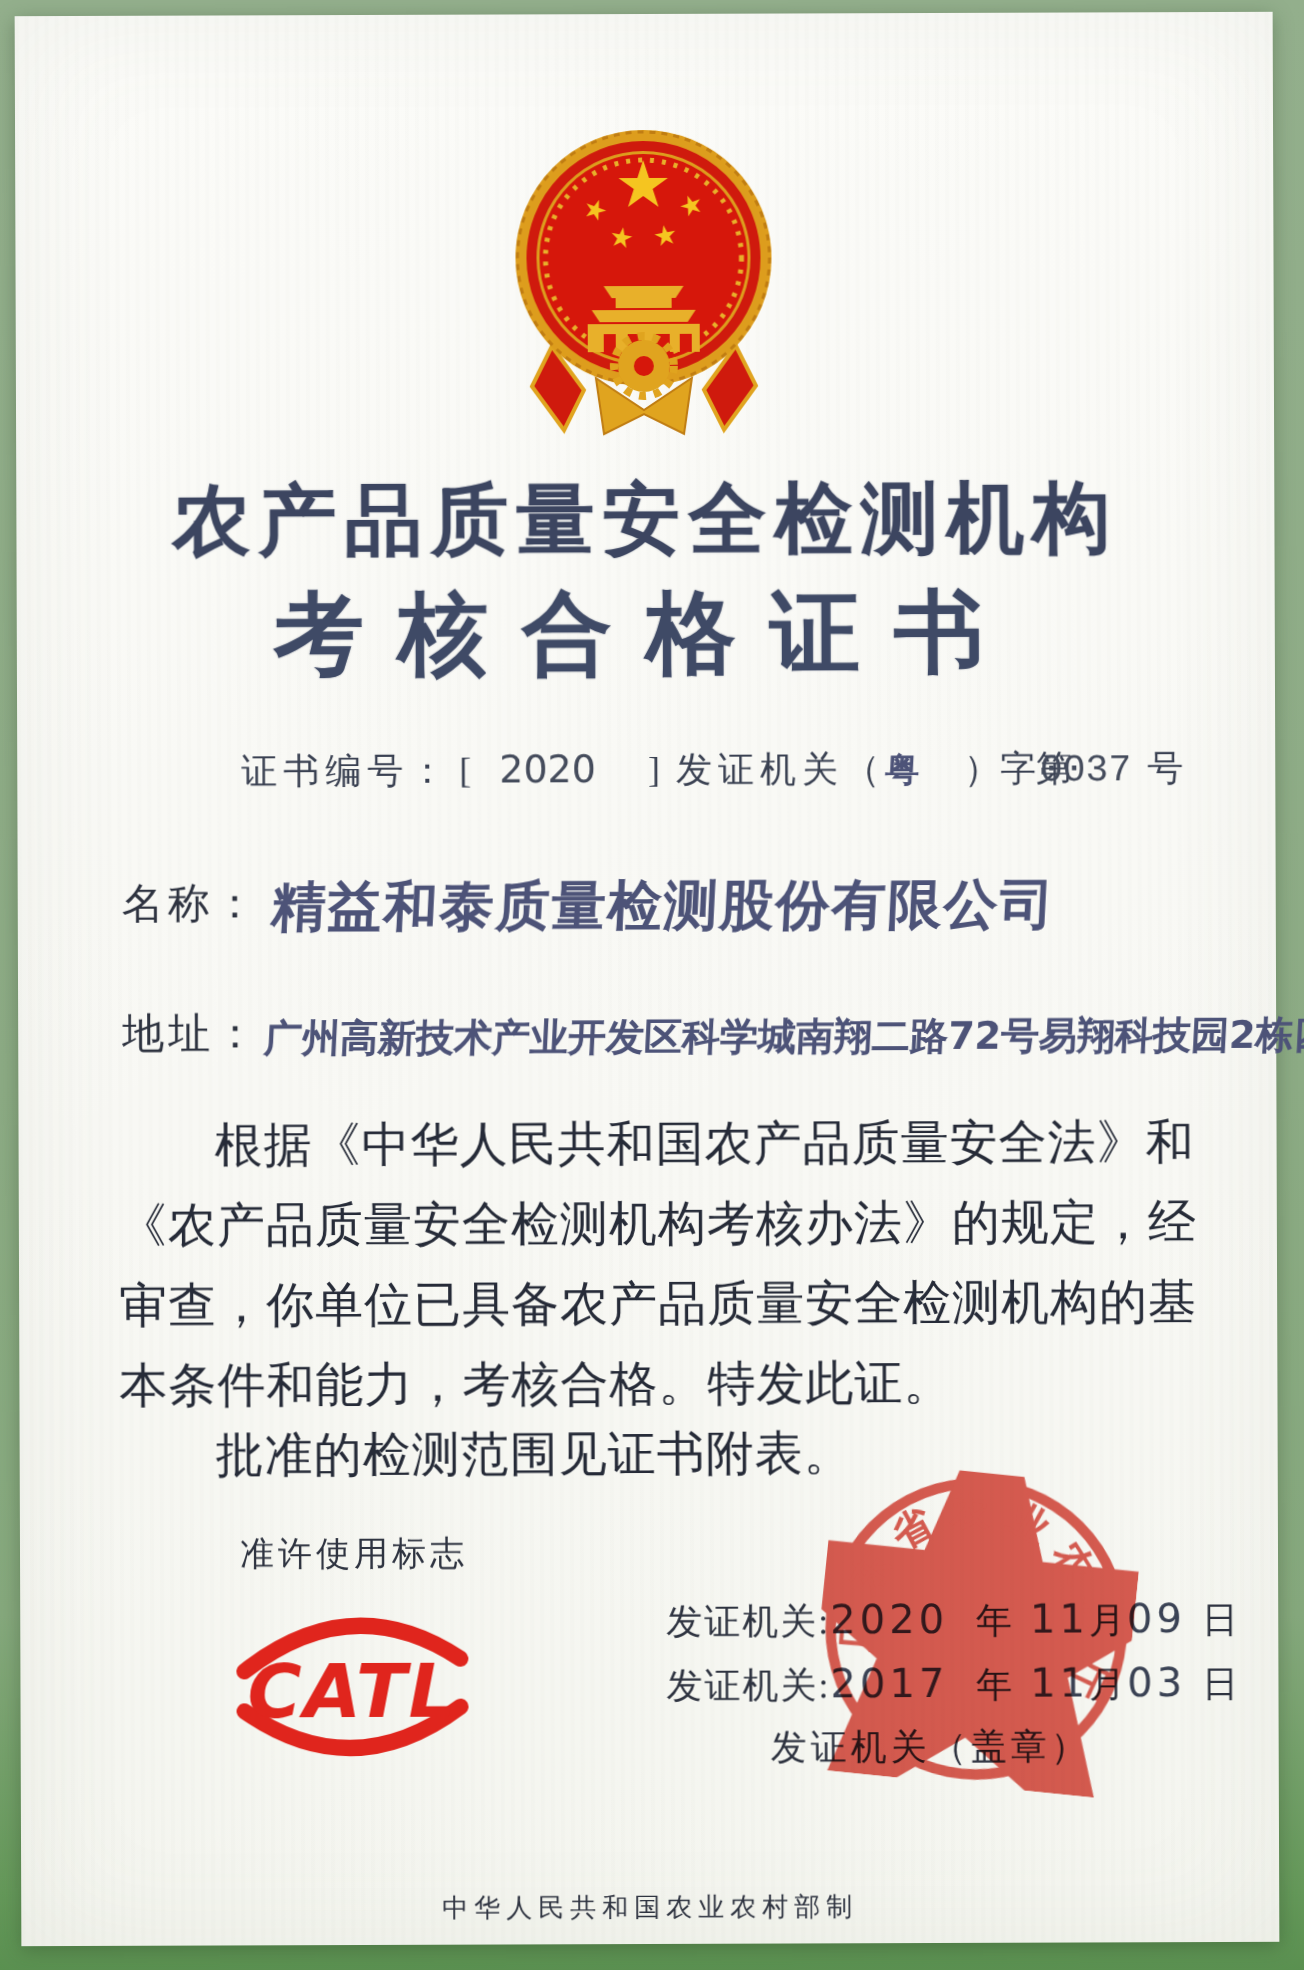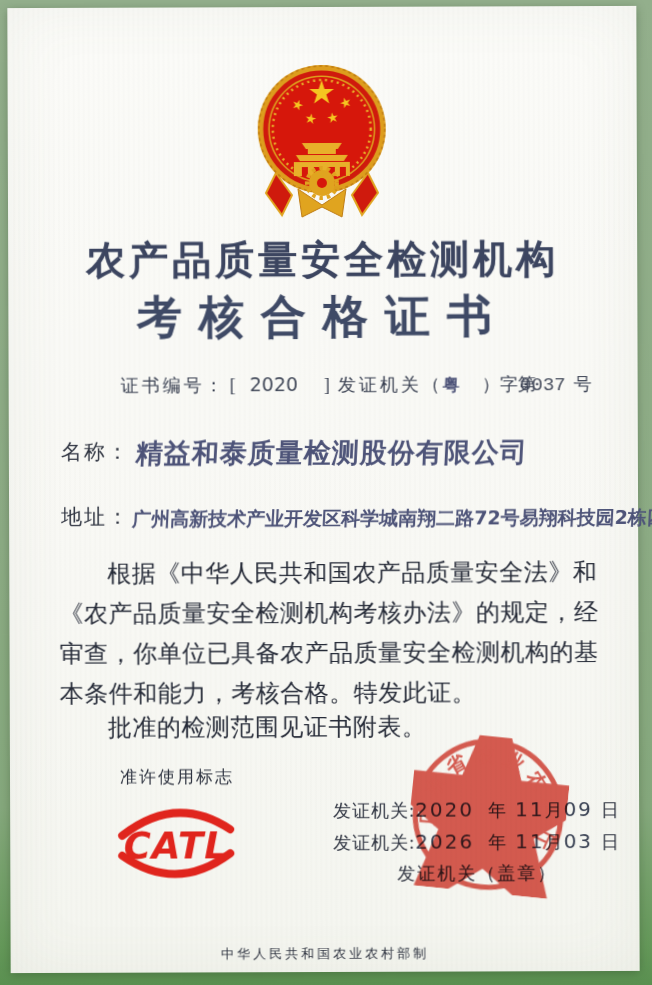--- a/index.html
+++ b/index.html
@@ -67,21 +67,21 @@
 
   
   .marklabel{left:110px;top:758px;font-size:17px;color:#2e3340;letter-spacing:2px;}
   .catl{left:96px;top:788px;width:140px;height:96px;}
 
   
   .dates{left:323px;top:791px;width:300px;color:#2e3340;}
   .dates .row{position:absolute;left:0;white-space:nowrap;font-size:18px;letter-spacing:1px;}
   .dates .row1{top:0;}
   .dates .row2{top:32px;}
-  .dates .row3{top:64px;left:64px;letter-spacing:2px;font-family:Liberation Serif, serif;}
+  .dates .row3{top:64px;left:52px;letter-spacing:2px;font-family:Liberation Serif, serif;}
   .dates .num{font-family:"DejaVu Sans", sans-serif;font-size:20px;color:#3a4254;letter-spacing:2px;}
   .dates .gap-s{display:inline-block;width:8px;}
   .dates .gap-m{display:inline-block;width:14px;}
 
   
   .seal{left:400px;top:730px;width:156px;height:156px;
         transform:rotate(6deg);opacity:.88;mix-blend-mode:multiply;}
 
   
   .footer{left:0;right:0;top:938px;text-align:center;font-size:13px;
@@ -163,21 +163,21 @@
       <path d="M 16,40 Q 70,-2 124,34" fill="none" stroke="#e0251d" stroke-width="8" stroke-linecap="round"></path>
       <path d="M 16,60 Q 70,98 124,58" fill="none" stroke="#e0251d" stroke-width="8" stroke-linecap="round"></path>
       <text x="70" y="63" text-anchor="middle" font-family="DejaVu Sans, sans-serif" font-size="37" font-weight="bold" font-style="italic" fill="#e0251d" letter-spacing="1">CATL</text>
     </svg>
 
     <div class="abs dates">
       <div class="row row1">
         <span>发证机关:</span><span class="num">2020</span><span class="gap-m"></span><span>年</span><span class="gap-s"></span><span class="num">11</span><span>月</span><span class="num">09</span><span class="gap-s"></span><span>日</span>
       </div>
       <div class="row row2">
-        <span>发证机关:</span><span class="num">2026</span><span class="gap-m"></span><span>年</span><span class="gap-s"></span><span class="num">11</span><span>月</span><span class="num">03</span><span class="gap-s"></span><span>日</span>
+        <span>发证机关:</span><span class="num">2017</span><span class="gap-m"></span><span>年</span><span class="gap-s"></span><span class="num">11</span><span>月</span><span class="num">03</span><span class="gap-s"></span><span>日</span>
       </div>
       <div class="row row3">发证机关（盖章）</div>
     </div>
 
     <svg class="abs seal" viewBox="0 0 150 150">
       <defs>
         <path id="sealArc" d="M 30,103 A 52,52 0 1 1 120,103" fill="none"></path>
       </defs>
       <circle cx="75" cy="75" r="70" fill="none" stroke="#d7463b" stroke-width="5"></circle>
       <polygon transform="translate(75,79) scale(30)" points="0,-1 0.2245,-0.309 0.951,-0.309 0.363,0.118 0.588,0.809 0,0.382 -0.588,0.809 -0.363,0.118 -0.951,-0.309 -0.2245,-0.309" fill="rgba(215,70,59,0.25)" stroke="#d7463b" stroke-width="2"></polygon>

